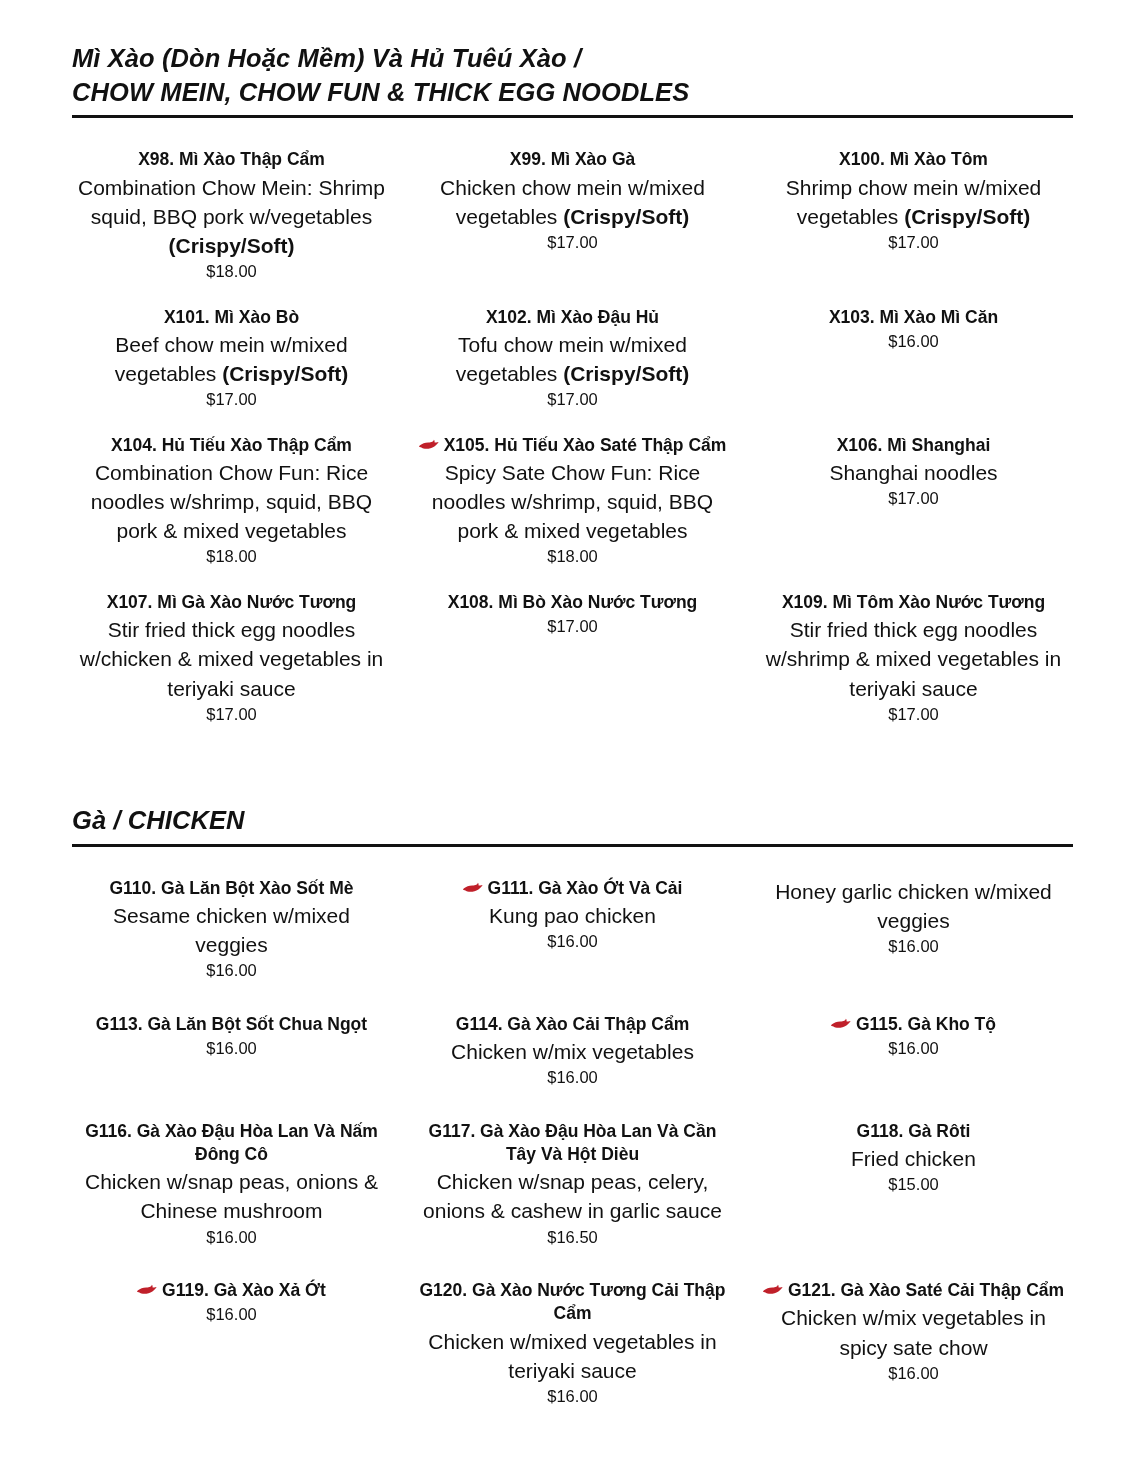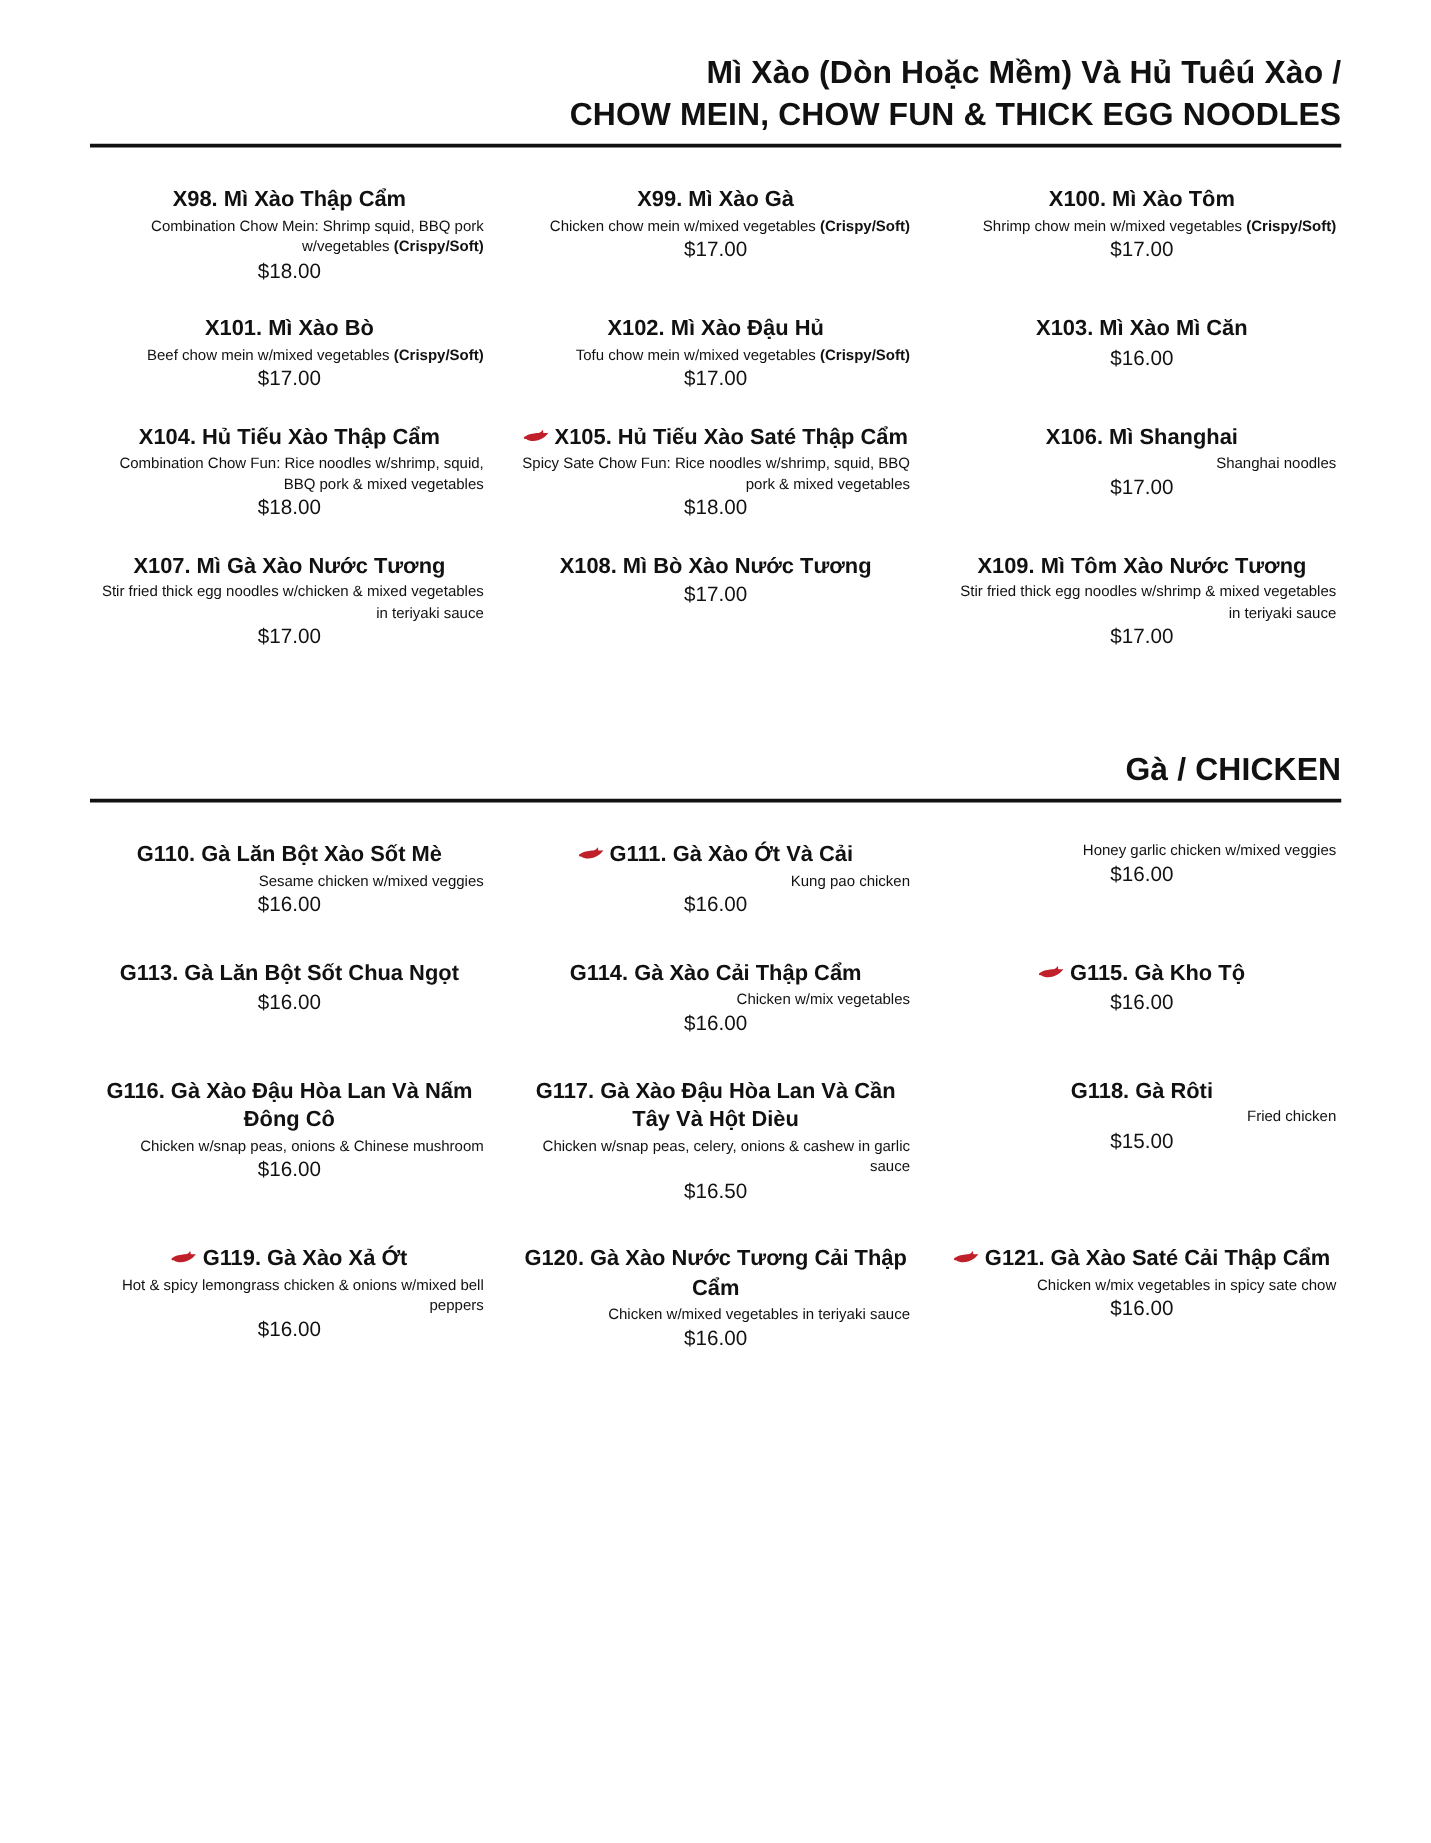--- a/index.html
+++ b/index.html
@@ -16,26 +16,27 @@
     overflow: hidden;
   }
   .page {
     width: 1145px;
     height: 1474px;
     padding: 42px 72px 0 72px;
     position: relative;
   }
   
   .section-title {
-    text-align: right;
+    text-align: left;
     font-weight: bold;
     font-size: 25.5px;
     line-height: 1.32;
     letter-spacing: 0.1px;
     margin: 0 0 6px 0;
+    font-style: italic;
   }
   .section-title .line2 { display: block; }
   .rule {
     border: none;
     border-top: 3.5px solid #111111;
     margin: 6px 0 0 0;
   }
   .section-gap { height: 30px; }
   
   .grid {
@@ -48,25 +49,24 @@
     padding: 0 4px;
     margin-bottom: 16px;
   }
   .item-name {
     font-weight: bold;
     font-size: 17.5px;
     line-height: 1.33;
     margin: 0 0 1px 0;
   }
   .item-desc {
-    font-size: 12px;
+    font-size: 21px;
     line-height: 1.39;
     margin: 0;
     font-weight: normal;
-    text-align: right;
   }
   .item-desc b { font-weight: bold; }
   .item-price {
     font-size: 16.5px;
     line-height: 1.42;
     margin: 0;
   }
   .chili {
     display: inline-block;
     width: 20px;
@@ -209,21 +209,20 @@
         </div>
         <div class="item">
           <p class="item-name"><span>G118. Gà Rôti</span></p>
           <p class="item-desc">Fried chicken</p>
           <p class="item-price">$15.00</p>
         </div>
         <div class="item">
           <p class="item-name"><span class="chili"><svg width="20" height="11" viewBox="0 0 20 11" xmlns="http://www.w3.org/2000/svg">
                 <path d="M2 8.2C5 10.6 11 10.4 15.4 7.4c2.2-1.5 3.6-3 4.2-4.3-1.6.5-3 .5-4.2.1.4-.9.2-1.9-.5-2.5-.2.9-.8 1.6-1.6 2-1 .5-2.4.6-4 .8C5.8 3.8 3.2 4.6 1 6.2c-.8.6-1.2 1.2-.8 1.6.3.3.9.5 1.8.4z" fill="#c0202a"></path>
               </svg></span><span>G119. Gà Xào Xả Ớt</span></p>
-          <p class="item-desc">Hot &amp; spicy lemongrass chicken &amp; onions w/mixed bell peppers</p>
           <p class="item-price">$16.00</p>
         </div>
         <div class="item">
           <p class="item-name"><span>G120. Gà Xào Nước Tương Cải Thập Cẩm</span></p>
           <p class="item-desc">Chicken w/mixed vegetables in teriyaki sauce</p>
           <p class="item-price">$16.00</p>
         </div>
         <div class="item">
           <p class="item-name"><span class="chili"><svg width="20" height="11" viewBox="0 0 20 11" xmlns="http://www.w3.org/2000/svg">
                 <path d="M2 8.2C5 10.6 11 10.4 15.4 7.4c2.2-1.5 3.6-3 4.2-4.3-1.6.5-3 .5-4.2.1.4-.9.2-1.9-.5-2.5-.2.9-.8 1.6-1.6 2-1 .5-2.4.6-4 .8C5.8 3.8 3.2 4.6 1 6.2c-.8.6-1.2 1.2-.8 1.6.3.3.9.5 1.8.4z" fill="#c0202a"></path>

